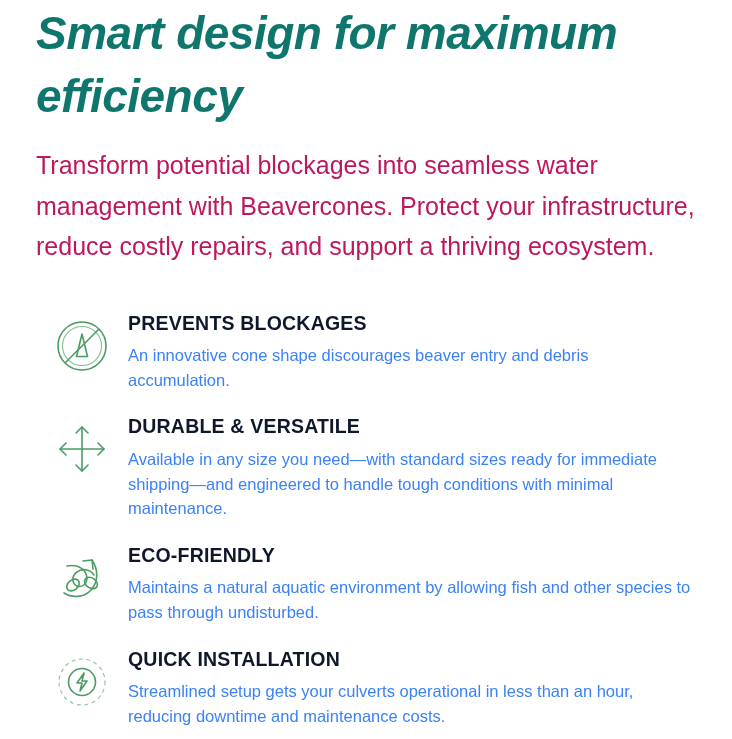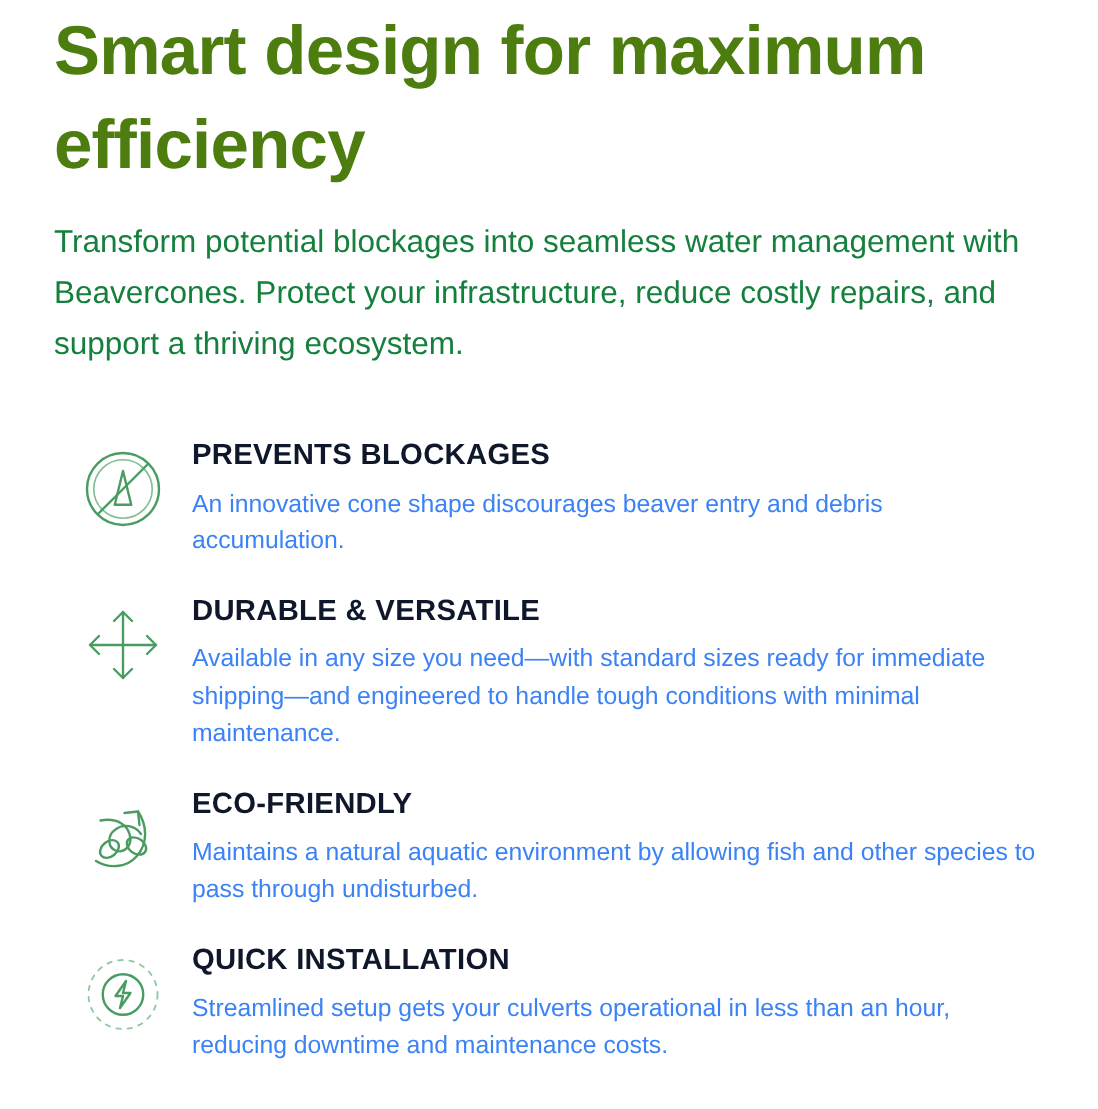--- a/index.html
+++ b/index.html
@@ -21,28 +21,29 @@
     box-sizing: border-box;
     padding: 0 30px 0 36px;
   }
   .headline {
     margin: 0;
     padding-top: 2px;
     font-size: 46px;
     line-height: 1.36;
     font-weight: 700;
     letter-spacing: -0.5px;
-    color: #4d7c0f;
+    color: #0f766e;
     max-width: 660px;
+    font-style: italic;
   }
   .subhead {
     margin: 18px 0 0 0;
-    font-size: 21px;
+    font-size: 25px;
     line-height: 1.62;
-    color: #15803d;
+    color: #be185d;
     max-width: 680px;
     font-weight: 400;
   }
   .features {
     margin-top: 44px;
   }
   .feature {
     display: flex;
     align-items: flex-start;
     margin-bottom: 22px;

